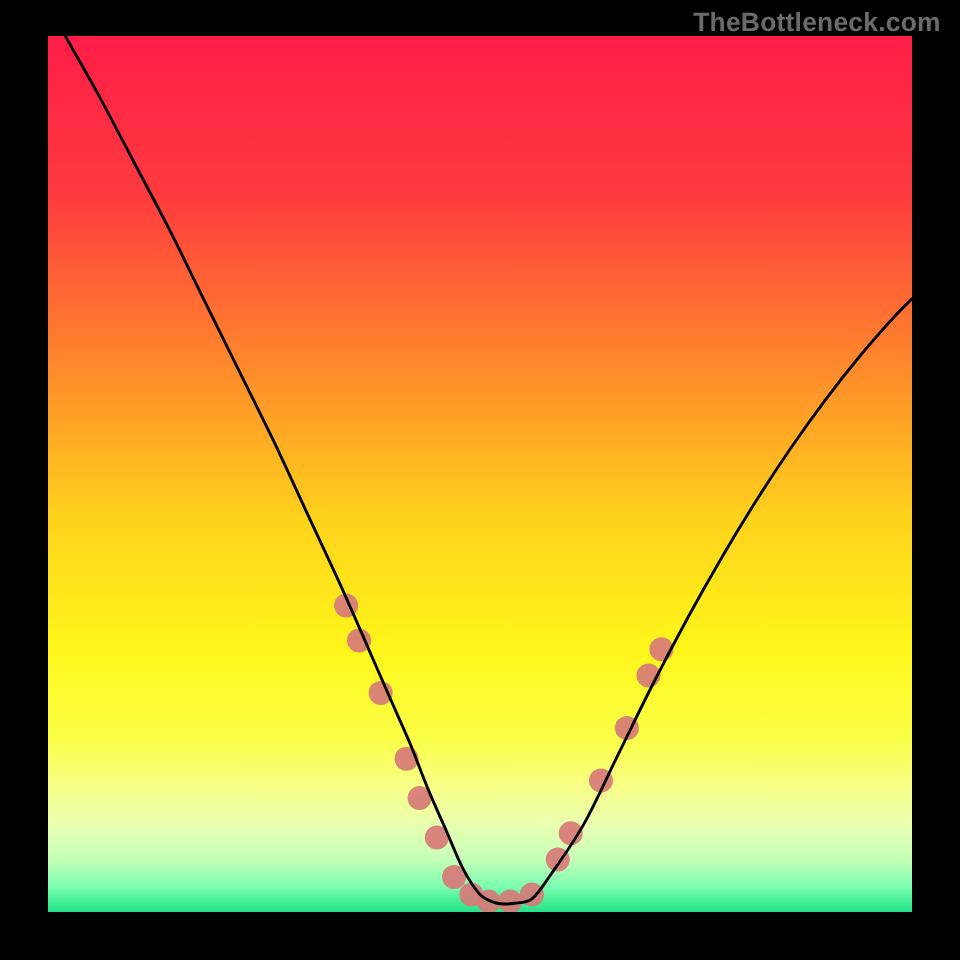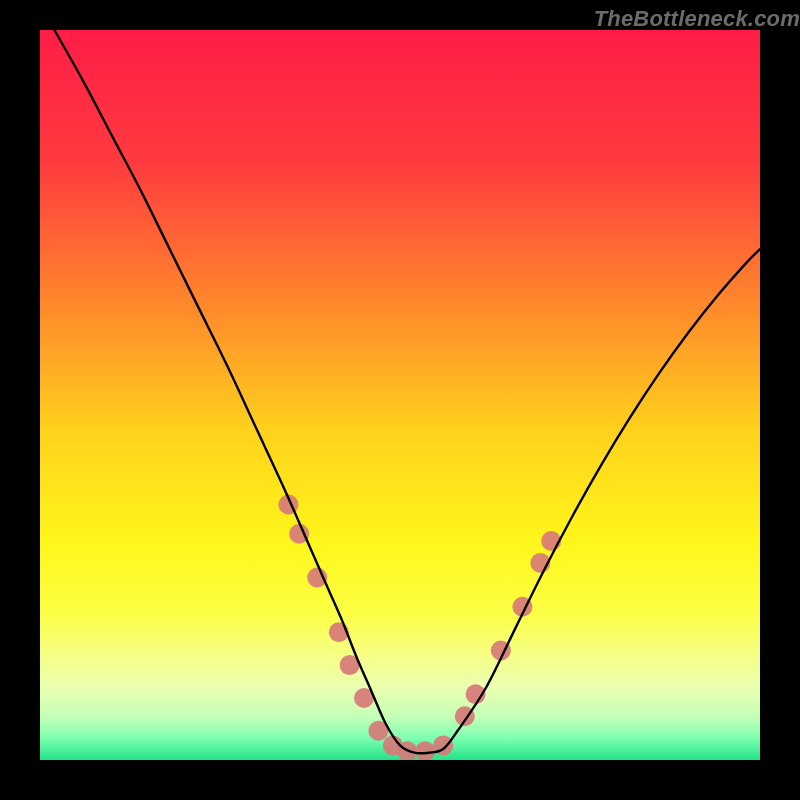--- a/index.html
+++ b/index.html
@@ -28,26 +28,25 @@
   .gradient-bg {
     position: absolute;
     left: 0;
     top: 0;
     width: 100%;
     height: 100%;
   }
   .watermark {
     position: absolute;
     top: 6px;
-    right: 0;
+    right: 16px;
     font-size: 22px;
     font-weight: 600;
     color: #6b6b6b;
     letter-spacing: 0.2px;
-    font-style: italic;
   }
   svg.curve {
     position: absolute;
     left: 0;
     top: 0;
     width: 100%;
     height: 100%;
     overflow: visible;
   }
 </style>

